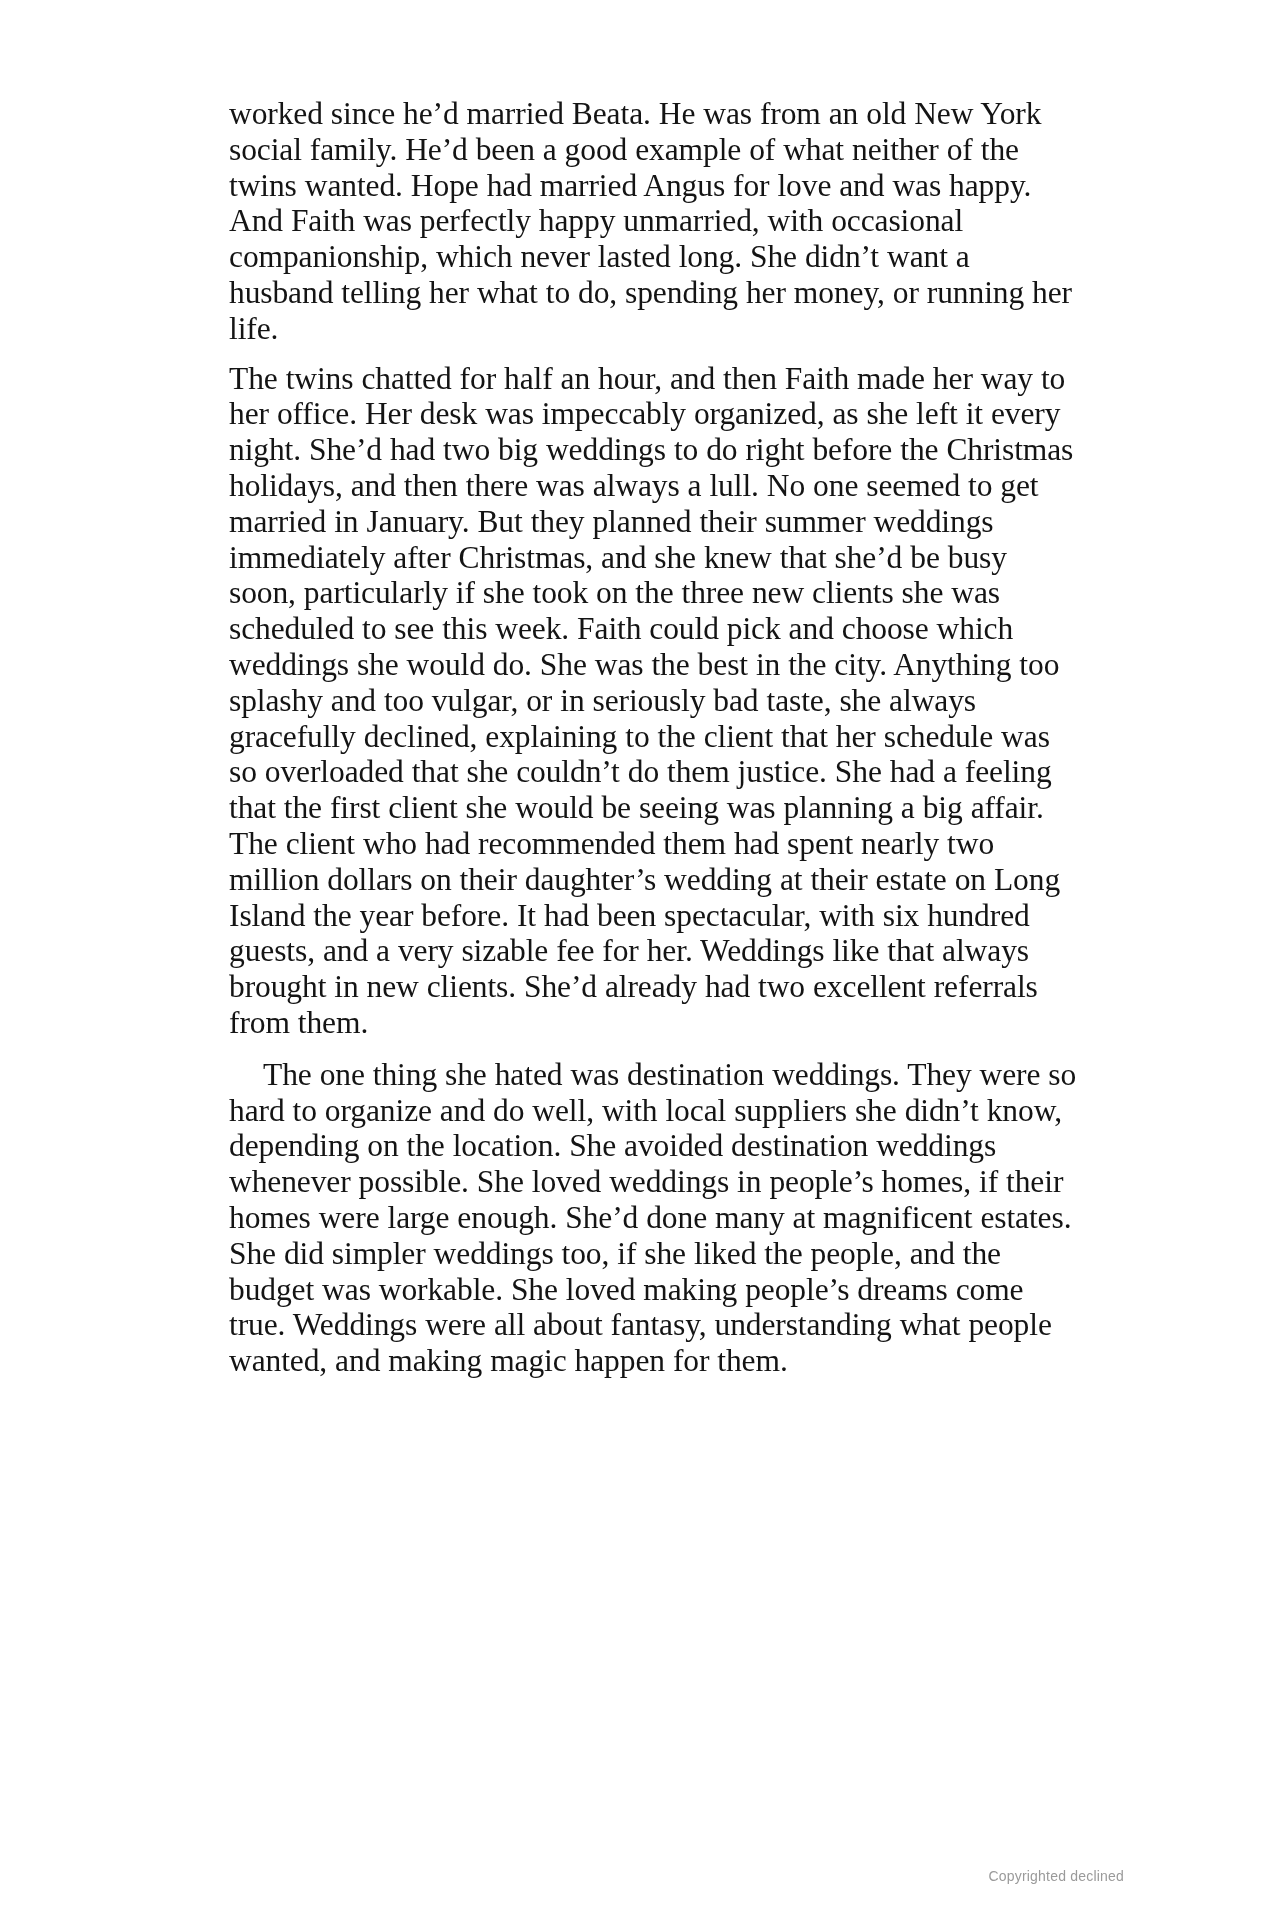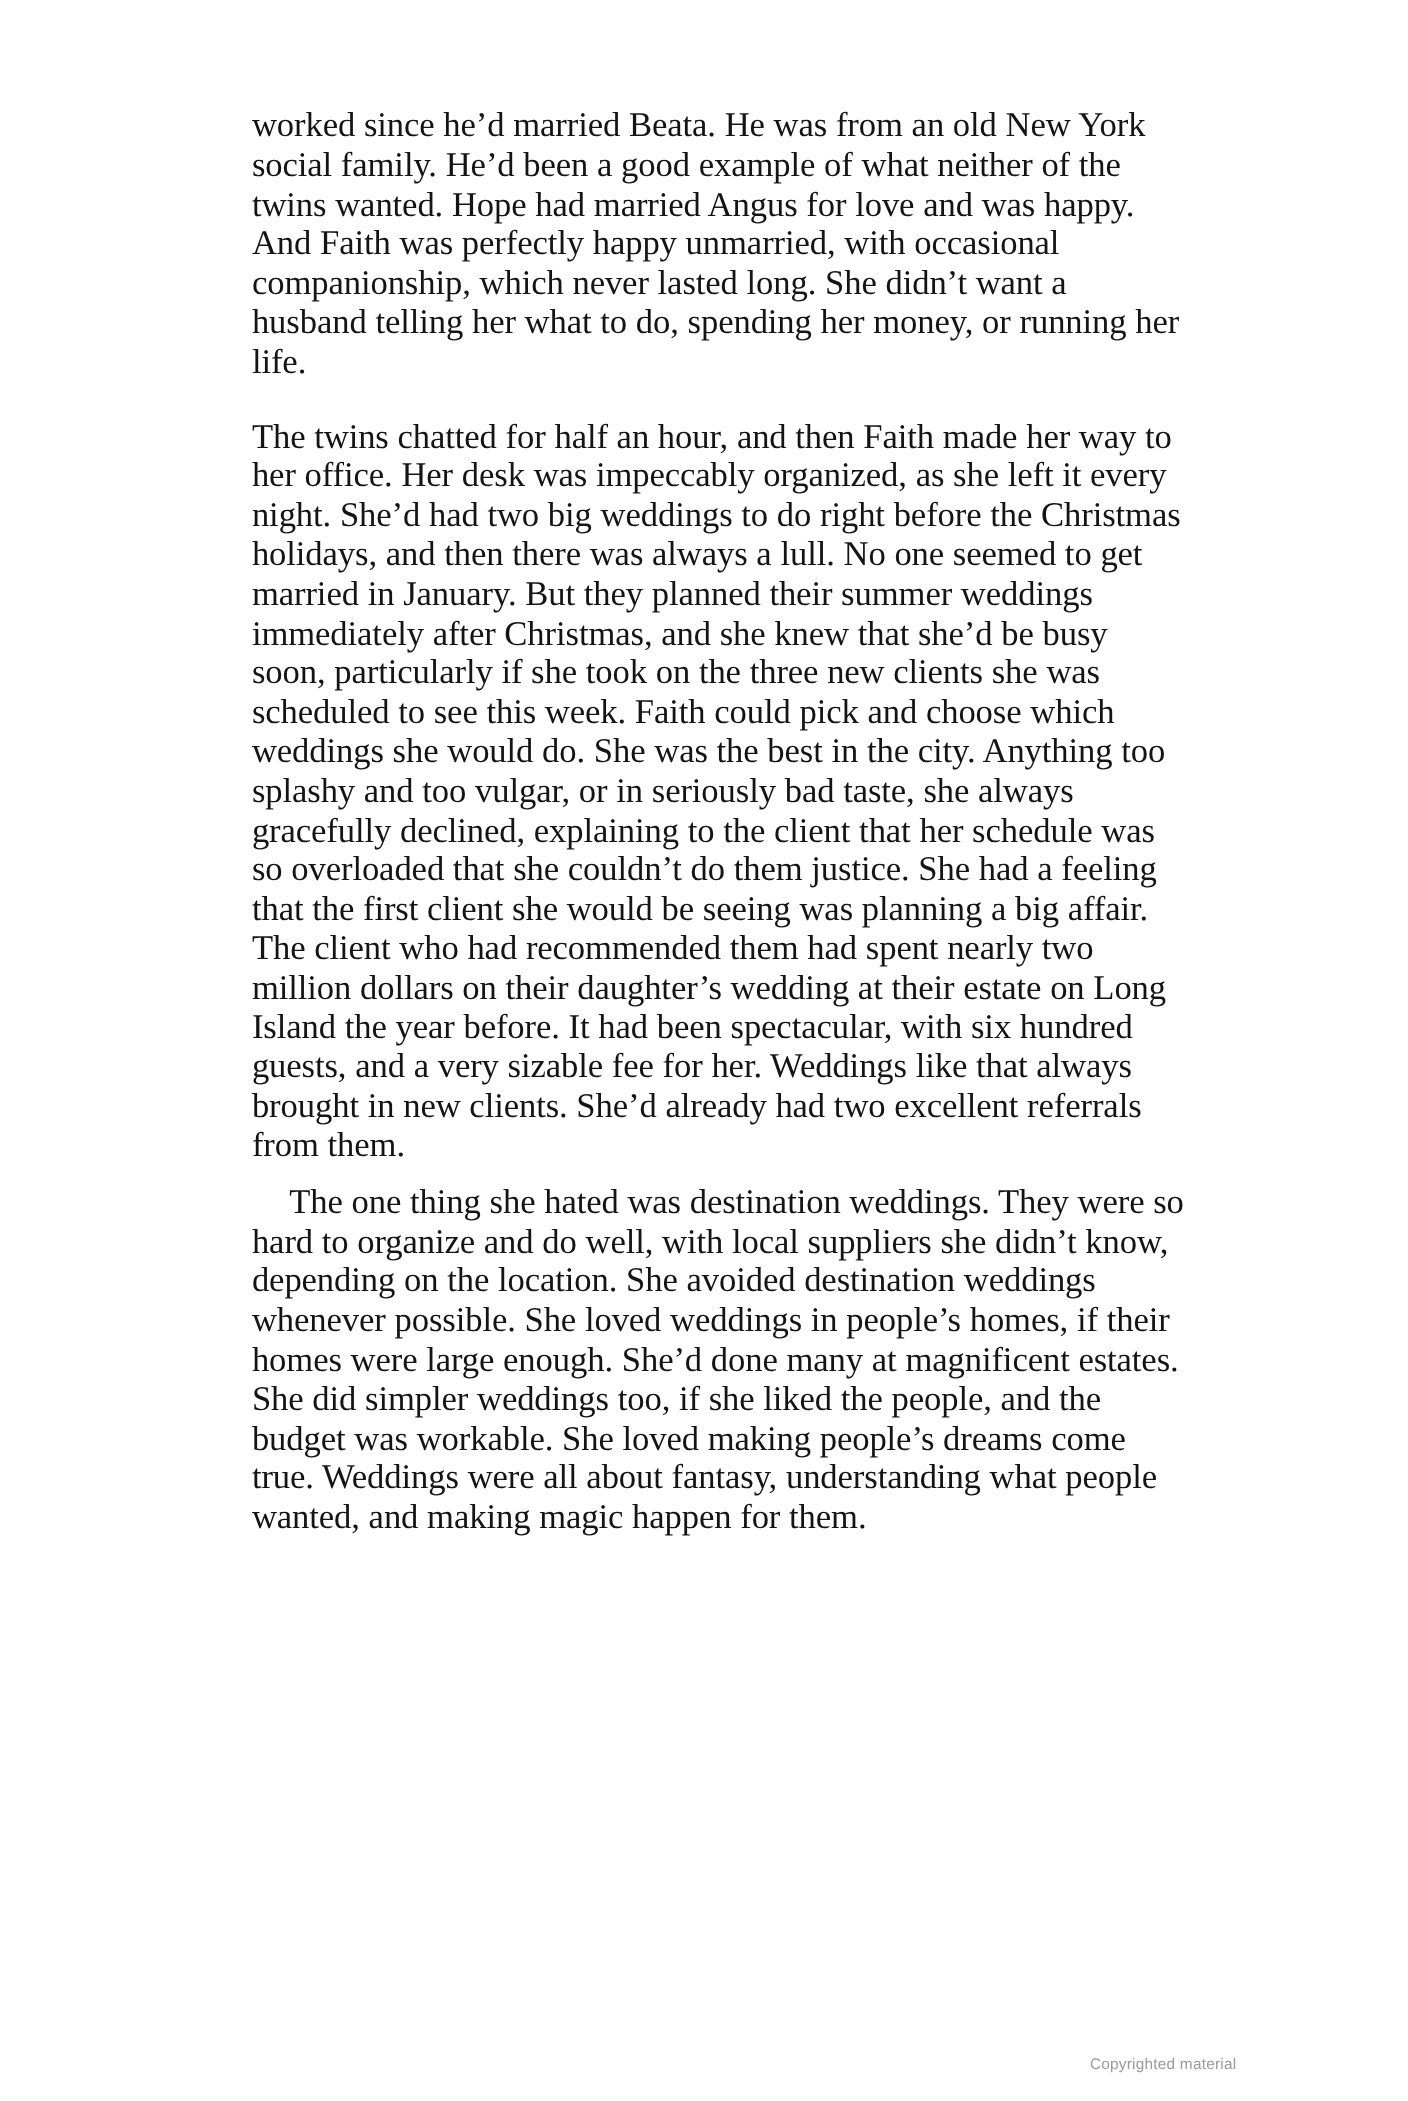--- a/index.html
+++ b/index.html
@@ -32,21 +32,21 @@
     text-align: left;
     margin: 0;
     letter-spacing: -0.1px;
     word-spacing: 0.2px;
     color: #141414;
   }
   .para + .para {
     margin-top: 16px;
   }
   .para.gap {
-    margin-top: 32px;
+    margin-top: 14px;
     font-family: Liberation Serif, serif;
   }
   .para.indent {
     text-indent: 34px;
   }
   .footer {
     position: absolute;
     right: 26px;
     bottom: 26px;
     font-family: "Liberation Sans", "DejaVu Sans", sans-serif;
@@ -64,15 +64,15 @@
   <div class="text-column">
 
     <p class="para">worked since he’d married Beata. He was from an old New York social family. He’d been a good example of what neither of the twins wanted. Hope had married Angus for love and was happy. And Faith was perfectly happy unmarried, with occasional companionship, which never lasted long. She didn’t want a husband telling her what to do, spending her money, or running her life.</p>
 
     <p class="para gap">The twins chatted for half an hour, and then Faith made her way to her office. Her desk was impeccably organized, as she left it every night. She’d had two big weddings to do right before the Christmas holidays, and then there was always a lull. No one seemed to get married in January. But they planned their summer weddings immediately after Christmas, and she knew that she’d be busy soon, particularly if she took on the three new clients she was scheduled to see this week. Faith could pick and choose which weddings she would do. She was the best in the city. Anything too splashy and too vulgar, or in seriously bad taste, she always gracefully declined, explaining to the client that her schedule was so overloaded that she couldn’t do them justice. She had a feeling that the first client she would be seeing was planning a big affair. The client who had recommended them had spent nearly two million dollars on their daughter’s wedding at their estate on Long Island the year before. It had been spectacular, with six hundred guests, and a very sizable fee for her. Weddings like that always brought in new clients. She’d already had two excellent referrals from them.</p>
 
     <p class="para indent">The one thing she hated was destination weddings. They were so hard to organize and do well, with local suppliers she didn’t know, depending on the location. She avoided destination weddings whenever possible. She loved weddings in people’s homes, if their homes were large enough. She’d done many at magnificent estates. She did simpler weddings too, if she liked the people, and the budget was workable. She loved making people’s dreams come true. Weddings were all about fantasy, understanding what people wanted, and making magic happen for them.</p>
 
   </div>
 
-  <div class="footer">Copyrighted material</div>
+  <div class="footer">Copyrighted declined</div>
 
 </div>
 
 </body></html>

